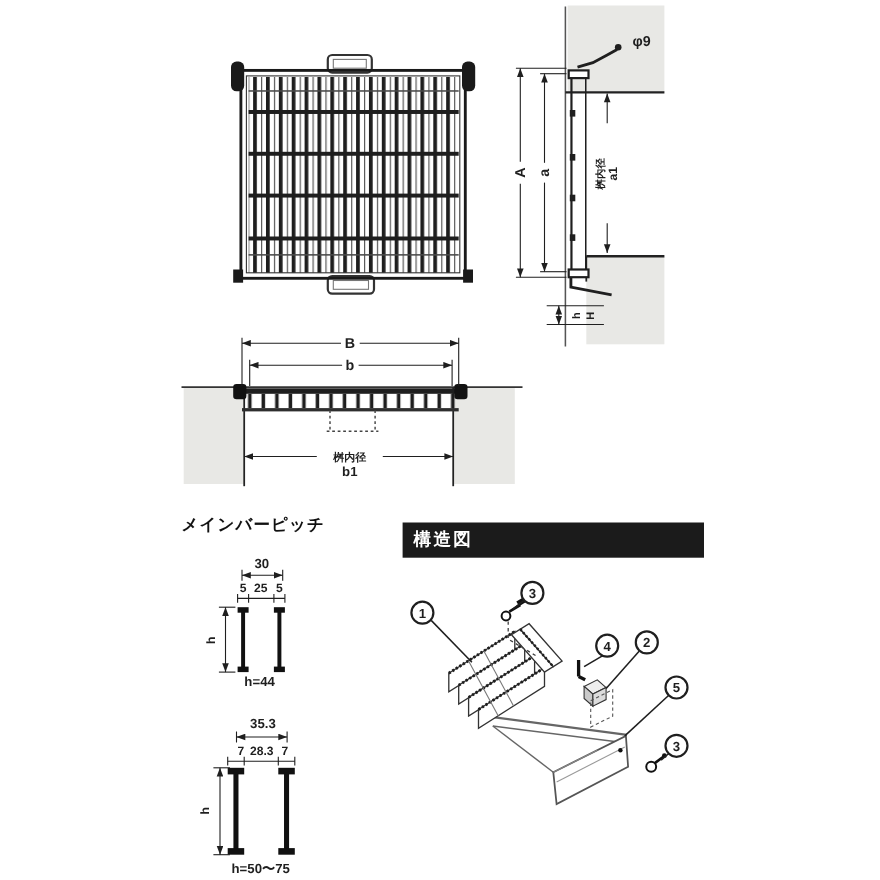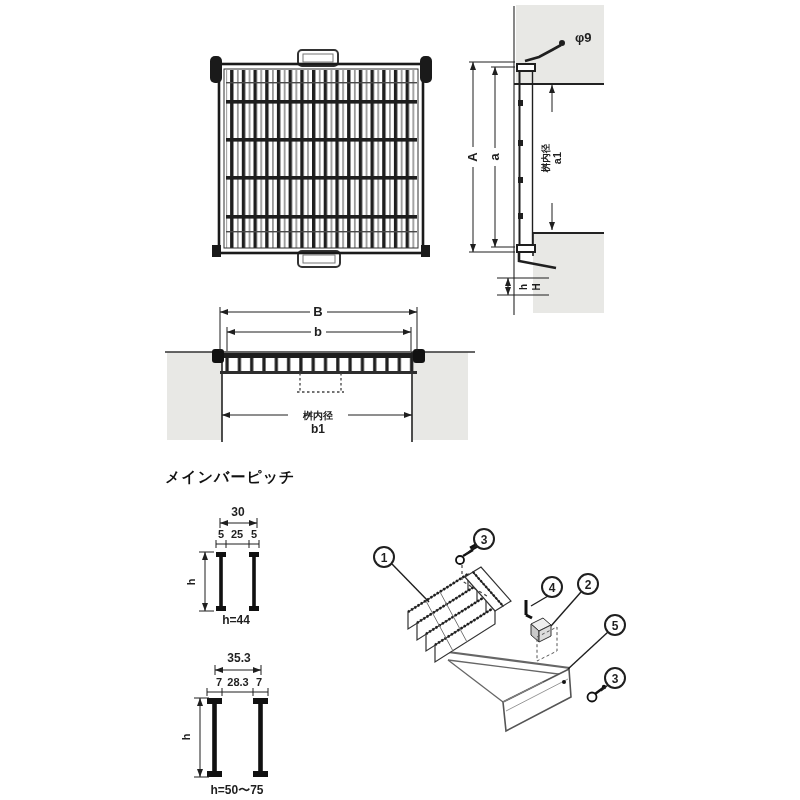--- a/index.html
+++ b/index.html
@@ -221,20 +221,21 @@
     </g>
     <g stroke="#1f1f1f" stroke-width="1">
       <line x1="19" y1="53" x2="34" y2="53"></line>
         <line x1="19" y1="132" x2="34" y2="132"></line>
       <line x1="25" y1="53" x2="25" y2="132" marker-start="url(#aS)" marker-end="url(#aE)"></line>
     </g>
     <text class="t11" transform="translate(15 92) rotate(-90)" text-anchor="middle">h</text>
     <text class="t12" x="62" y="149" text-anchor="middle">h=50〜75</text>
   </svg>
 
+  <div class="abs" id="structure-banner" style="left:366px;top:475px;width:274px;height:32px">構造図</div>
 
   <svg class="abs" style="left:345px;top:505px" width="300" height="300">
 
     <g>
       <line x1="103" y1="147" x2="225" y2="163" stroke="#666" stroke-width="2"></line>
       <line x1="103" y1="155" x2="221" y2="170" stroke="#666" stroke-width="1.3"></line>
       <line x1="103" y1="155" x2="158" y2="197" stroke="#666" stroke-width="1.3"></line>
       <path d="M158,197 L224,164 L226,192 L161,226 z" fill="#fff" stroke="#555" stroke-width="1.6"></path>
       <line x1="161" y1="206" x2="223" y2="174" stroke="#999" stroke-width="1"></line>
       <line x1="158" y1="197" x2="198" y2="177" stroke="#888" stroke-width="1"></line>

